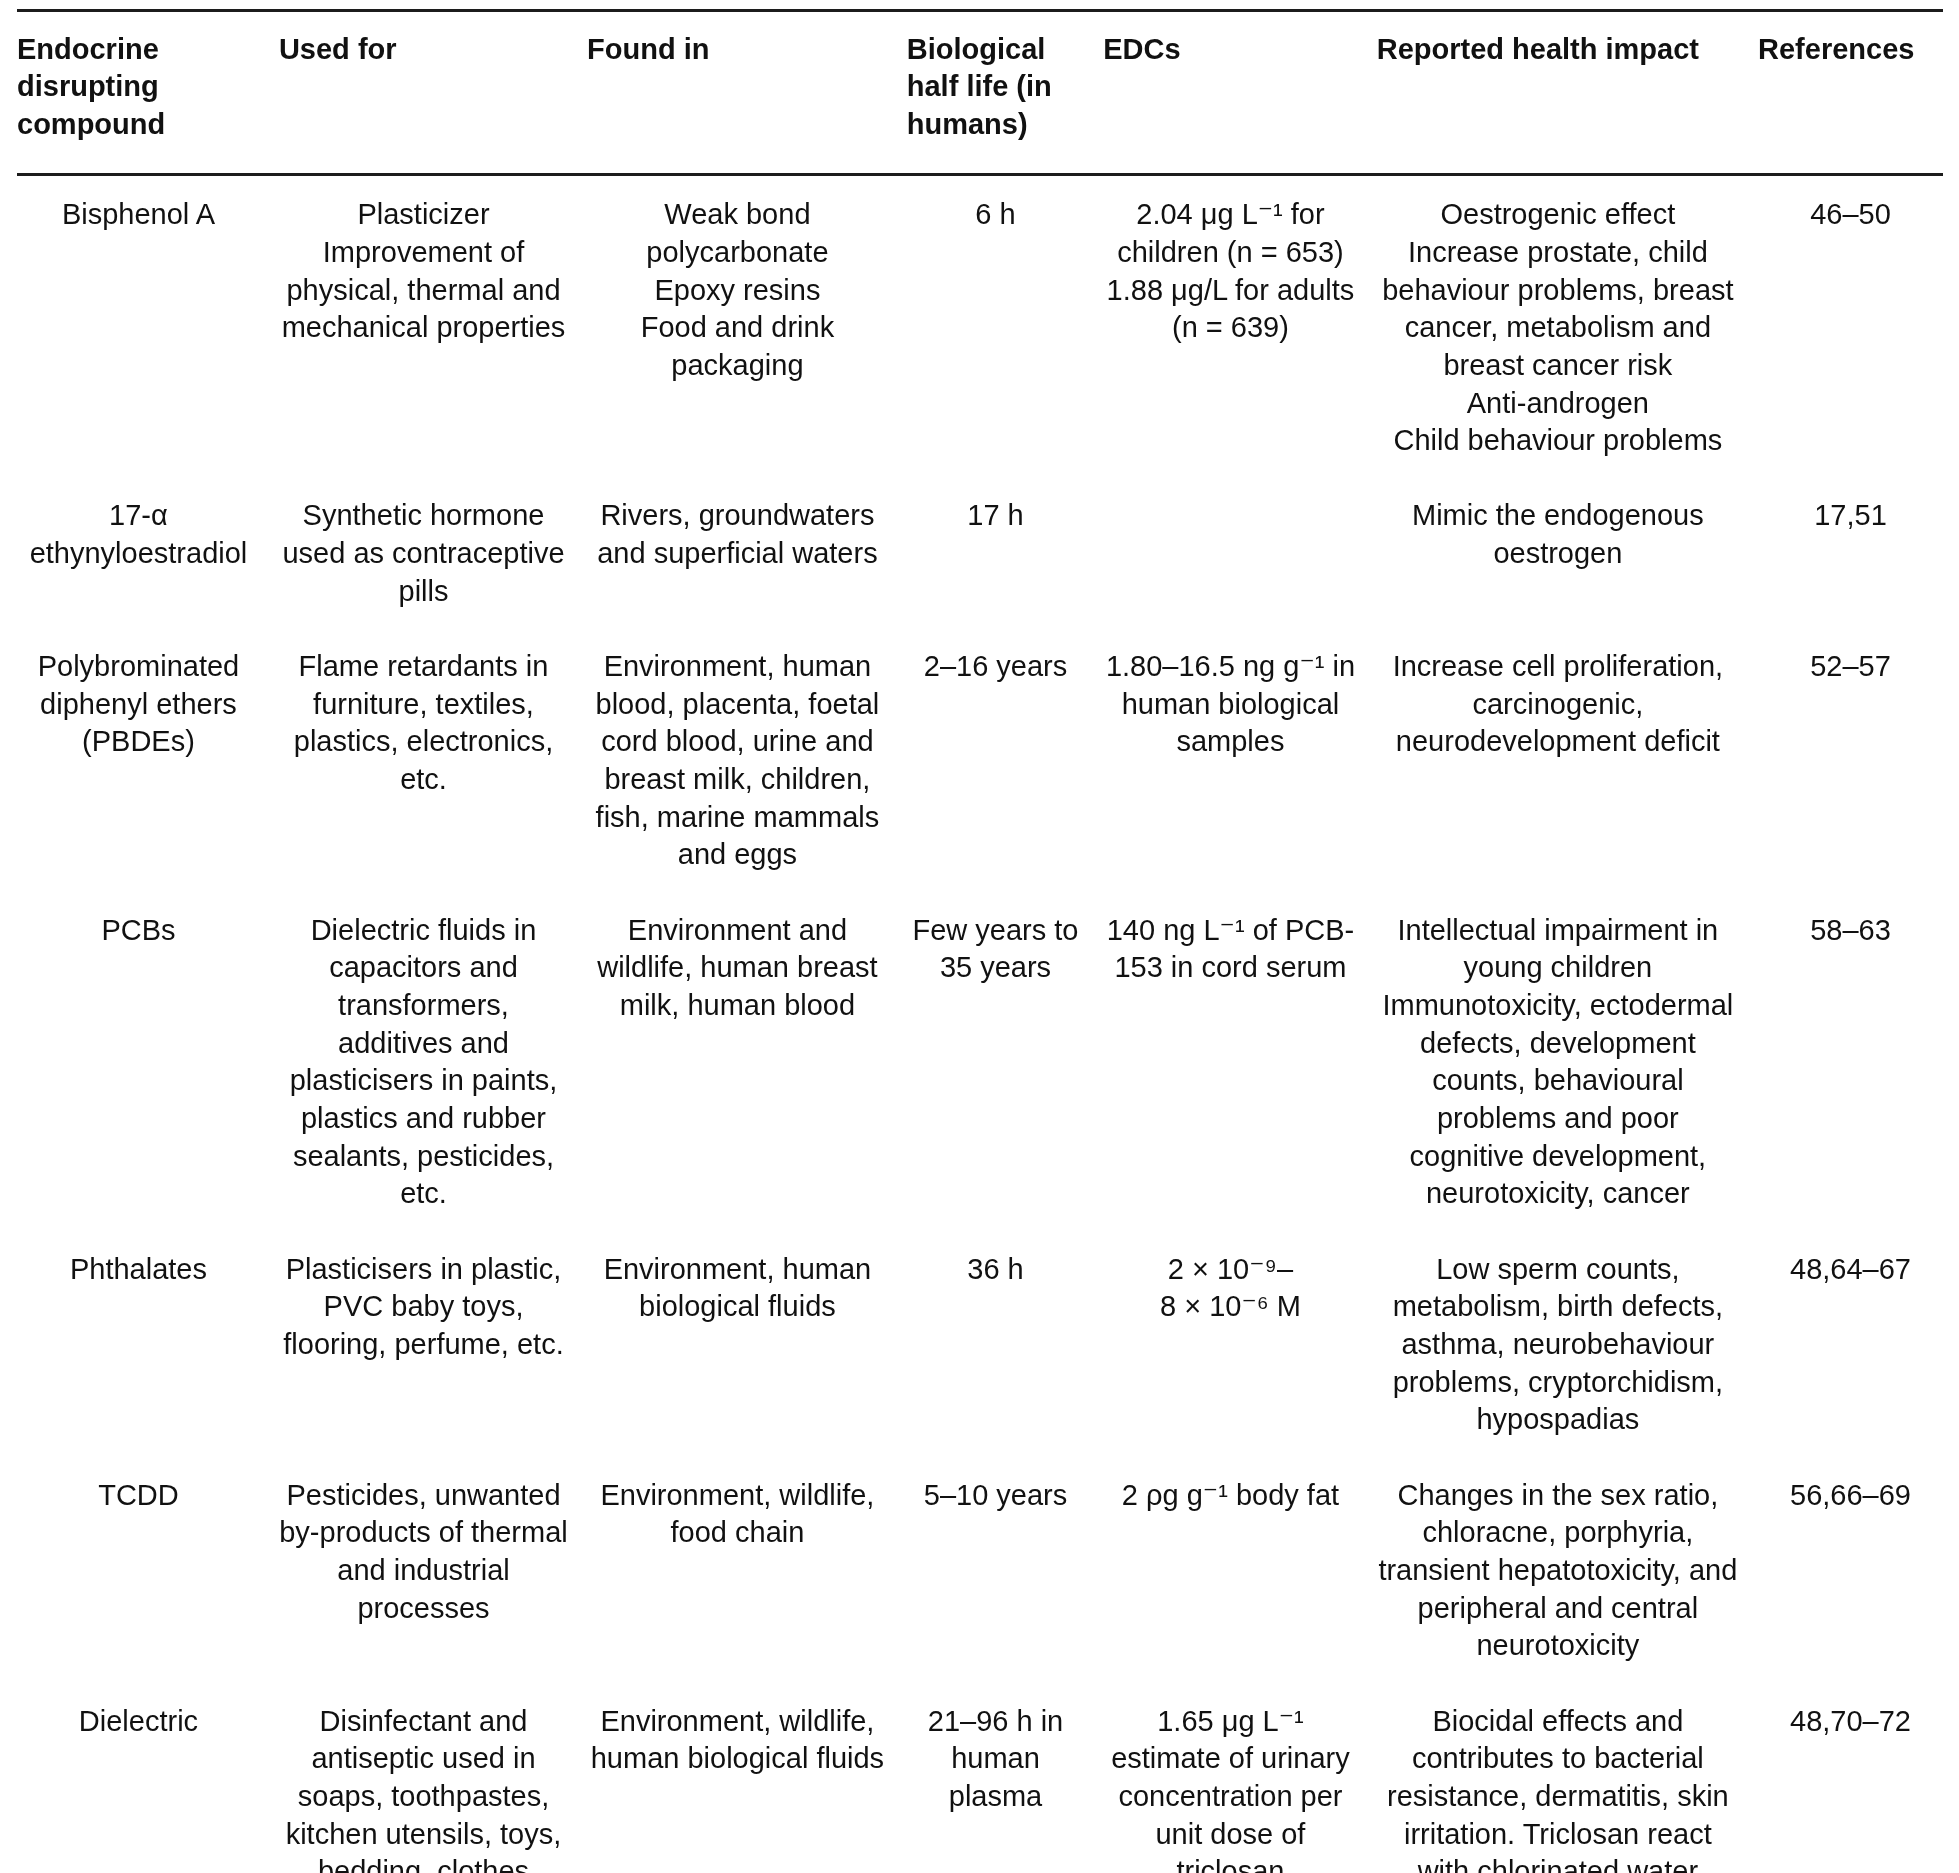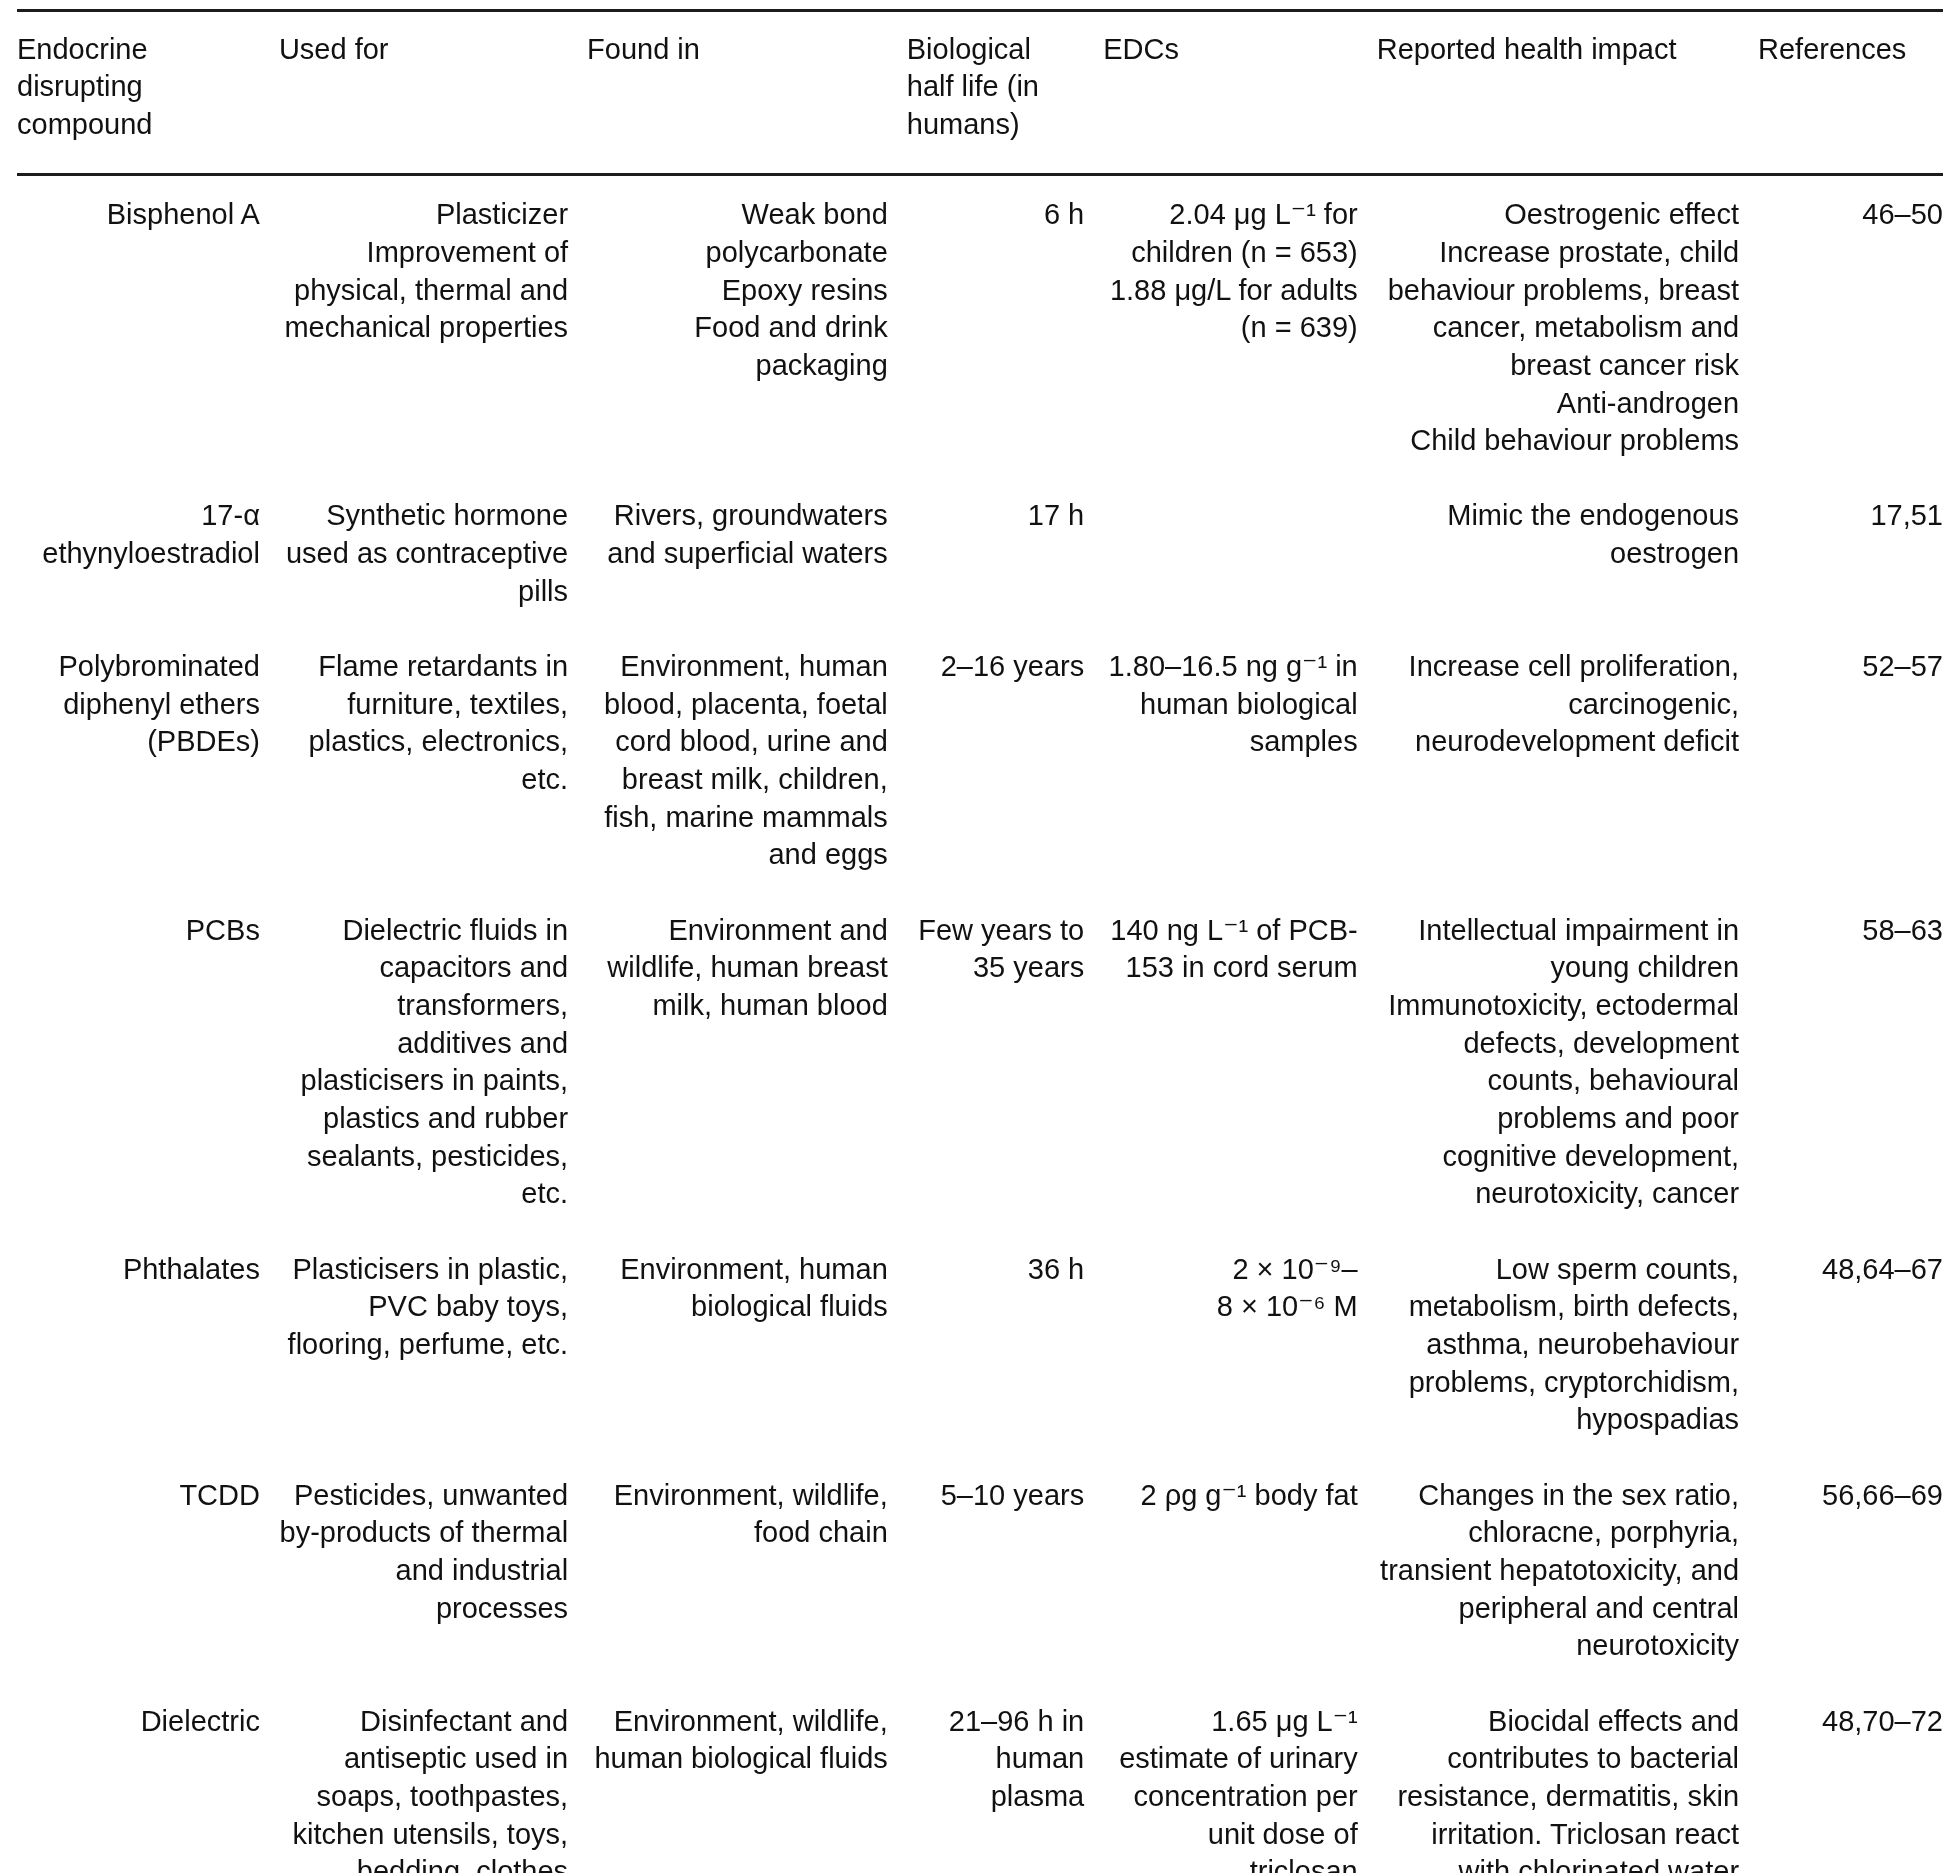--- a/index.html
+++ b/index.html
@@ -26,28 +26,28 @@
     font-weight: bold;
     padding-right: 12px;
   }
   table.edc-table {
     width: 100%;
     border-collapse: collapse;
     border-top: 3.4px solid #1c1c1c;
     border-bottom: 3.4px solid #1c1c1c;
   }
   table.edc-table th {
-    font-weight: normal;
+    font-weight: bold;
     text-align: left;
     vertical-align: top;
     padding: 19px 19px 29px 0;
     border-bottom: 3.4px solid #1c1c1c;
   }
   table.edc-table td {
-    text-align: right;
+    text-align: center;
     vertical-align: top;
     padding: 20.5px 19px 17px 0;
   }
   table.edc-table th:last-child,
   table.edc-table td:last-child {
     padding-right: 0;
     margin-top: 9px;
   }
   col.c-compound  { width: 13.6%; }
   col.c-used-for  { width: 16.0%; }

